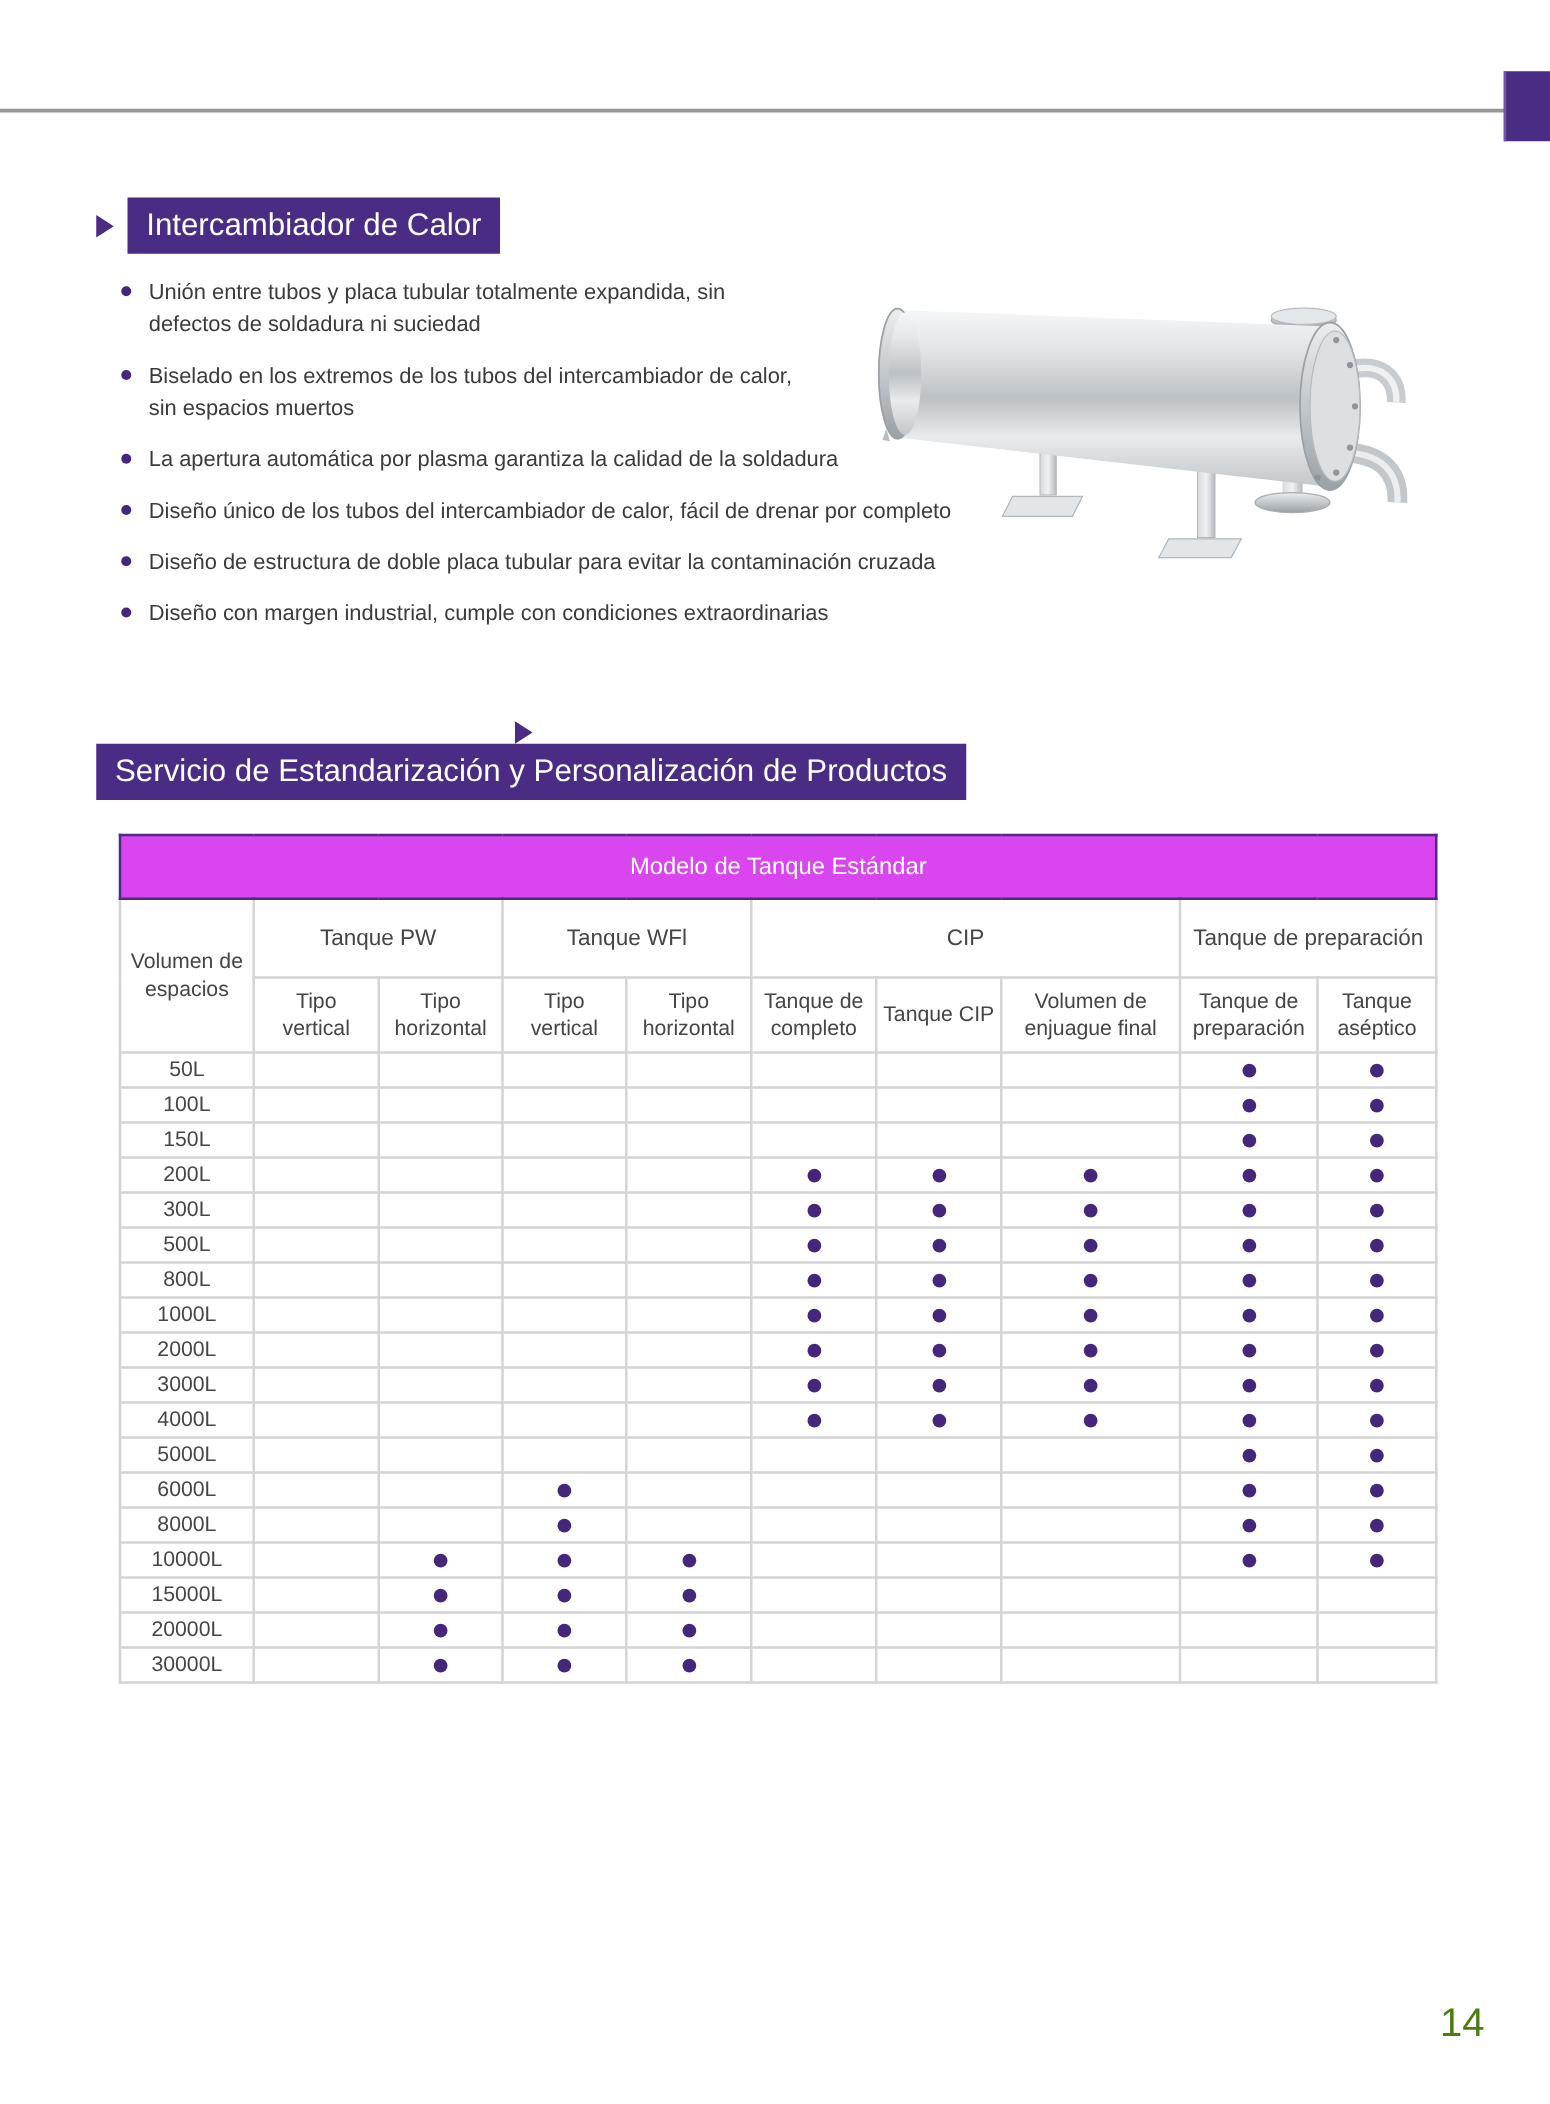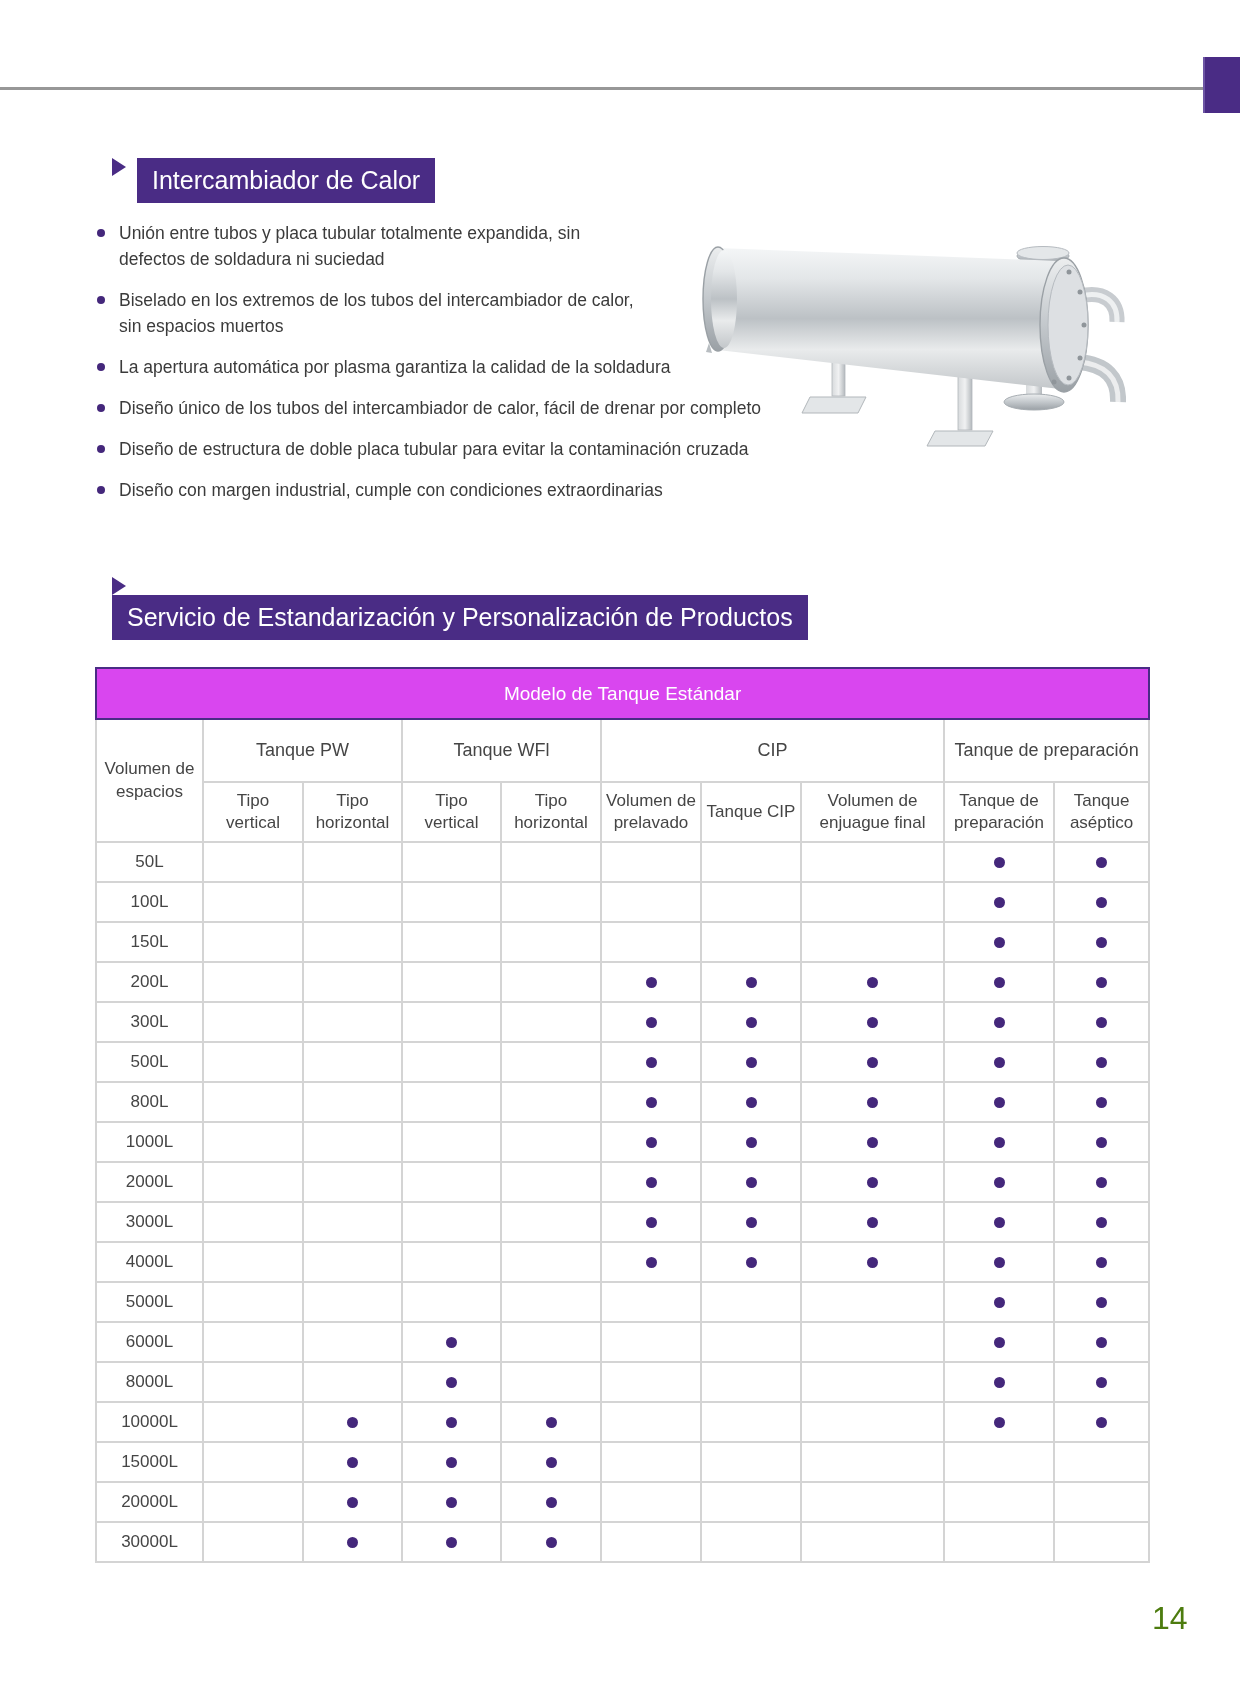--- a/index.html
+++ b/index.html
@@ -5,21 +5,21 @@
   html,body{margin:0;padding:0;background:#ffffff;}
   .page{position:relative;width:1240px;height:1683px;background:#ffffff;overflow:hidden;
         font-family:"Liberation Sans", sans-serif;color:#3c3c3c;}
 
   
   .top-rule{position:absolute;left:0;top:87px;width:1206px;height:3px;background:#979797;}
   .corner-tab{position:absolute;left:1203px;top:57px;width:37px;height:56px;background:#4a2c85;
               border-left:2px solid #6d55a4;}
 
   
-  .sec-heading{position:absolute;left:112px;display:flex;align-items:flex-start;}
+  .sec-heading{position:absolute;left:77px;display:flex;align-items:center;}
   .sec-heading .arrow{width:0;height:0;border-top:9px solid transparent;border-bottom:9px solid transparent;
                       border-left:14px solid #4a2c85;margin-right:11px;flex:0 0 auto;}
   .sec-heading .bar{background:#4a2c85;color:#ffffff;font-size:25px;line-height:45px;height:45px;
                     padding:0 15px;white-space:nowrap;}
   #heading1{top:158px;}
   #heading2{top:577px;flex-direction:column;}
 
   
   .feature-list{position:absolute;left:95px;top:220px;width:720px;list-style:none;margin:0;padding:0;}
   .feature-list li{position:relative;padding-left:24px;margin-bottom:15px;font-size:17.5px;line-height:26px;color:#3b3b3b;}
@@ -33,21 +33,21 @@
   
   .tank-table{position:absolute;left:95px;top:667px;width:1053px;border-collapse:collapse;table-layout:fixed;
               border:2px solid #c2c2c2;}
   .tank-table th,.tank-table td{border:2px solid #d4d4d4;padding:0 4px;text-align:center;vertical-align:middle;
               font-weight:normal;color:#454545;background:#ffffff;}
   .tank-table .ttl{background:#d946ef;border:2px solid #4a2c85;color:#ffffff;font-size:19px;height:49px;}
   .tank-table .grp{font-size:18px;height:61px;margin-left:16px;}
   .tank-table .sub{font-size:17px;height:58px;line-height:1.28;}
   .tank-table .volhdr{font-size:17px;line-height:1.3;}
   .tank-table tbody th{font-size:17px;}
-  .tank-table tbody tr{height:40px;padding-left:44px;}
+  .tank-table tbody tr{height:28px;padding-left:44px;}
   .dot{display:block;margin:0 auto;width:11px;height:11px;border-radius:50%;background:#44277b;}
 
   .page-number{position:absolute;left:1152px;top:1600px;font-size:32px;color:#4d7c0f;}
 </style>
 </head>
 <body>
 
 <div class="page">
 
   <div class="top-rule"></div>
@@ -148,21 +148,21 @@
       <th class="grp" colspan="2">Tanque PW</th>
           <th class="grp" colspan="2">Tanque WFl</th>
           <th class="grp" colspan="3">CIP</th>
           <th class="grp" colspan="2">Tanque de preparación</th>
         </tr>
       <tr>
           <th class="sub">Tipo vertical</th>
           <th class="sub">Tipo horizontal</th>
           <th class="sub">Tipo vertical</th>
           <th class="sub">Tipo horizontal</th>
-          <th class="sub">Volumen de prelavado</th>
+          <th class="sub">Tanque de completo</th>
           <th class="sub">Tanque CIP</th>
           <th class="sub">Volumen de enjuague final</th>
           <th class="sub">Tanque de preparación</th>
           <th class="sub">Tanque aséptico</th>
         </tr>
     </thead>
     <tbody>
         <tr>
           <th>50L</th>
           <td></td>

